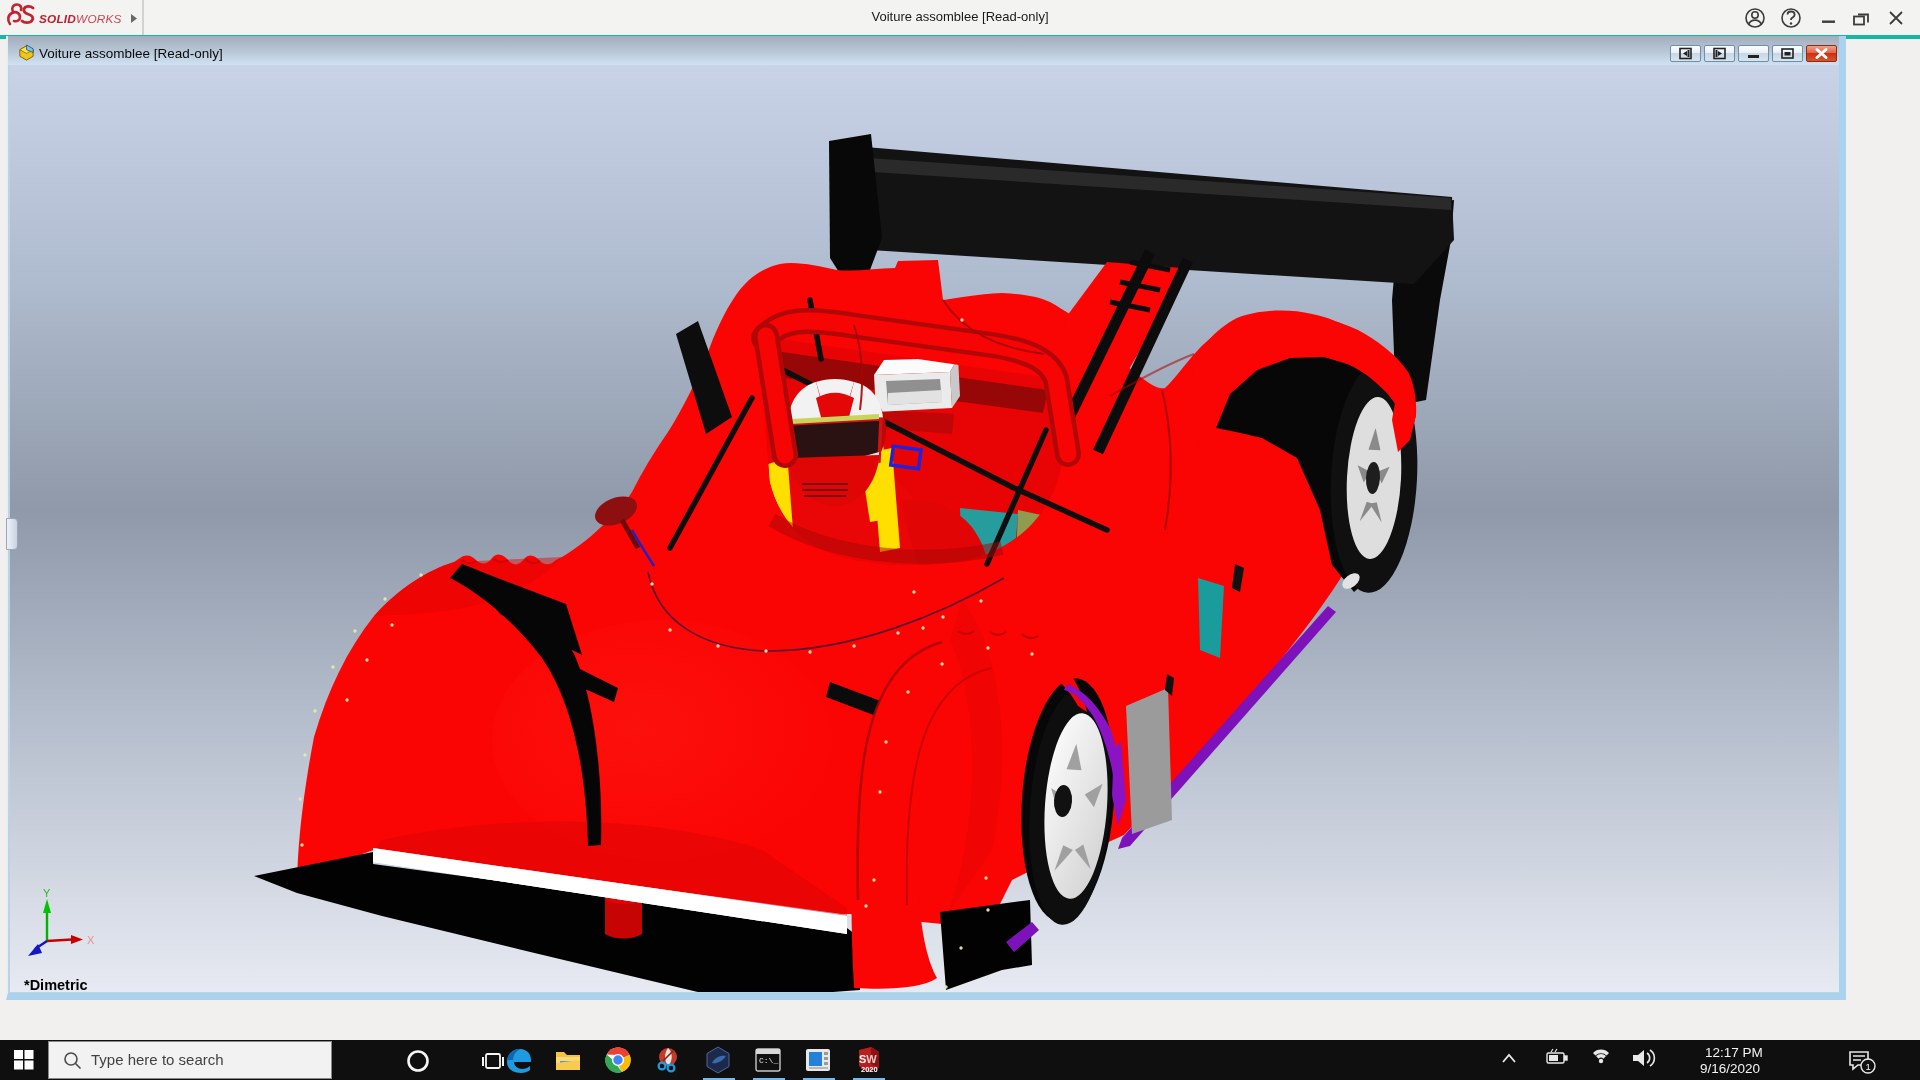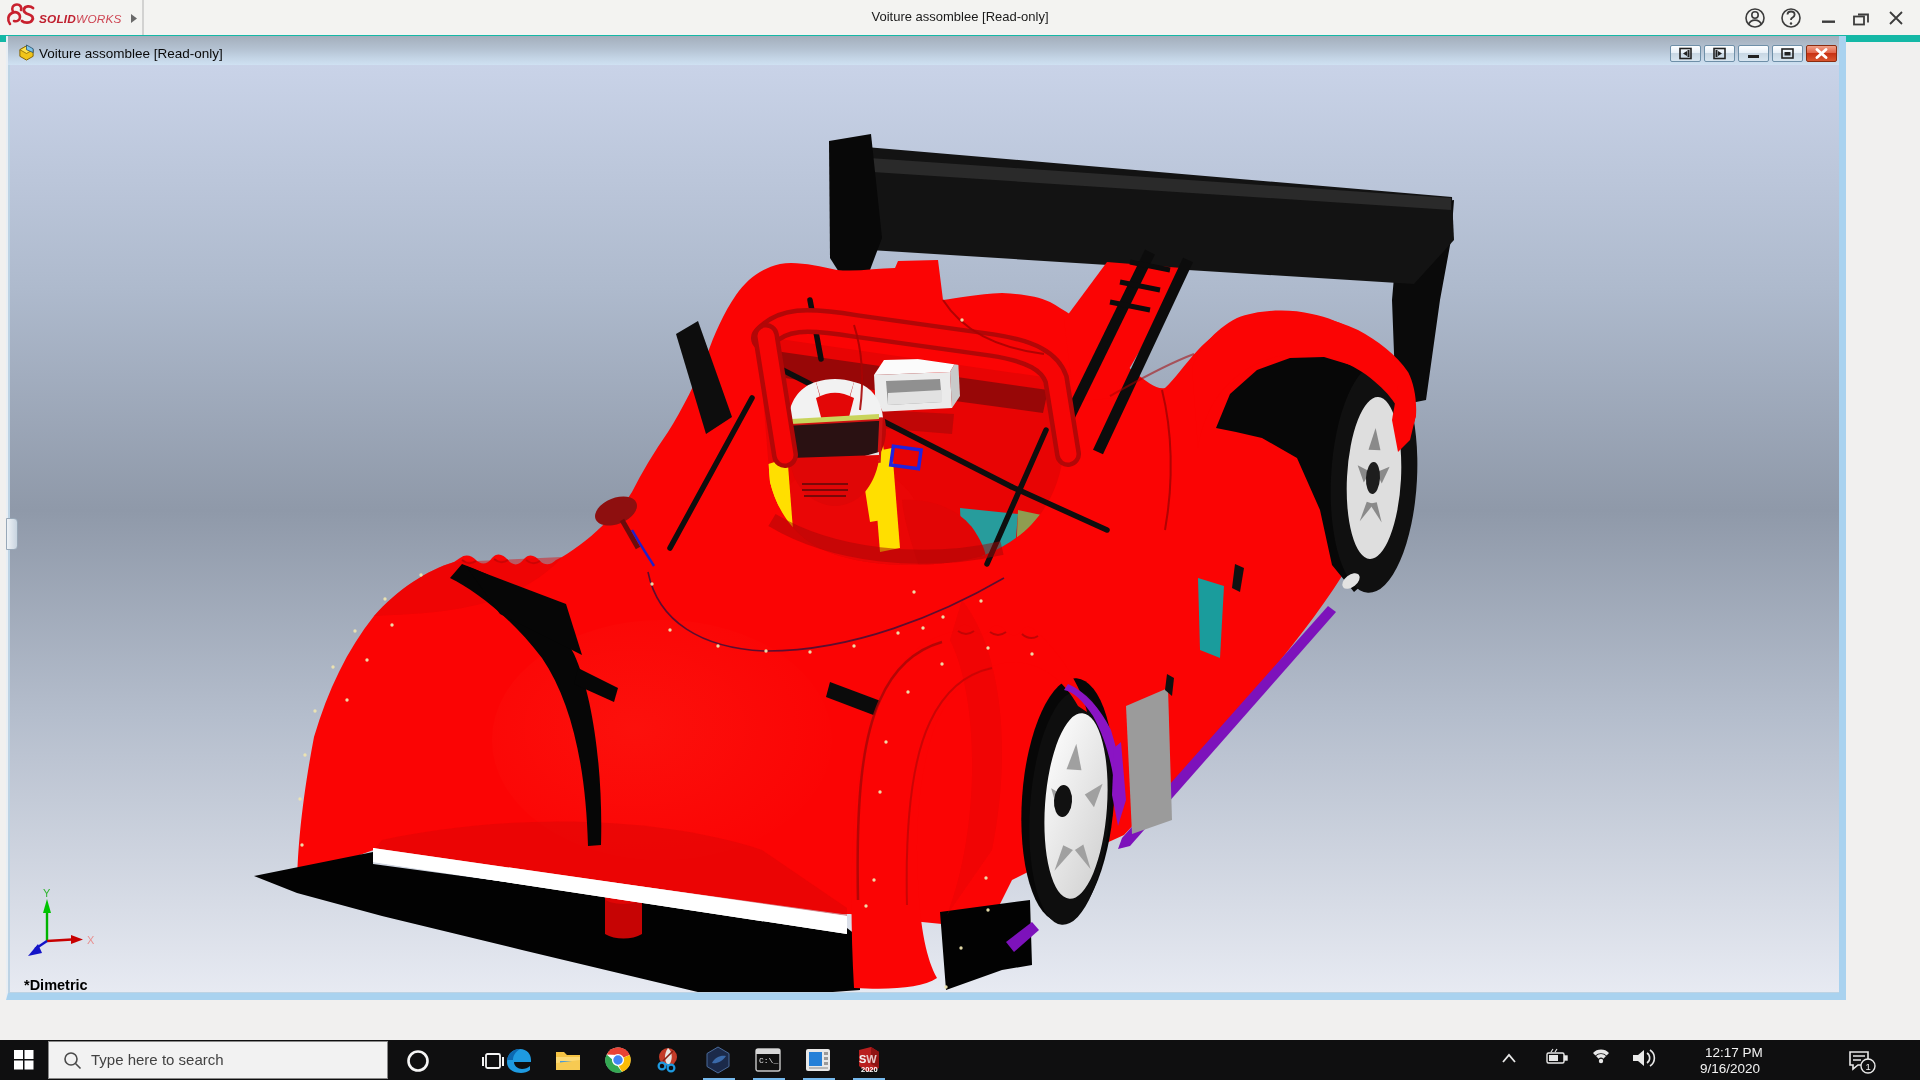--- a/index.html
+++ b/index.html
@@ -1,18 +1,18 @@
 <!DOCTYPE html>
 <html><head>
 <meta charset="utf-8">
 <style>
   html,body{margin:0;padding:0;width:1920px;height:1080px;overflow:hidden;
     font-family:"Liberation Sans",sans-serif;background:#f1f0ef;}
   #topbar{position:absolute;left:0;top:0;width:1920px;height:35px;background:#f3f3f1;
-    border-bottom:7px solid #14b8a6;}
+    border-bottom:4px solid #14b8a6;}
   .swlogo{position:absolute;left:0;top:0;}
   #toptitle{position:absolute;left:0;top:0;width:100%;text-align:center;line-height:34px;
     font-size:13px;color:#1a1a1a;}
   #topicons{position:absolute;right:0;top:0;height:35px;}
   
   #docwin{position:absolute;left:6px;top:36px;width:1840px;height:964px;
     background:#bdd3e4;border-left:2px solid #e8eef4;border-right:7px solid #a9d2ef;
     border-bottom:7px solid #a9d2ef;box-sizing:border-box;}
   #titlebar{position:absolute;left:0;top:0;width:100%;height:29px;
     background:linear-gradient(180deg,#a3aebb 0%,#b4c2d2 45%,#c3d4e5 75%,#cfe1f2 100%);
@@ -20,21 +20,21 @@
   #titlebar .ttext{position:absolute;left:31px;top:3px;line-height:29px;font-size:13.5px;color:#0a0a0a;}
   #viewport{position:absolute;left:2px;top:29px;width:1829px;height:927px;overflow:hidden;
     background:linear-gradient(180deg,#c9d3e8 0%,#aebacd 24%,#8f99a9 48%,#b4bdcc 70%,#e7eaf2 100%);}
   #viewport svg.car{position:absolute;left:-8px;top:-65px;width:1920px;height:1080px;}
   
   .wbtn{position:absolute;top:9px;width:31px;height:17px;border:1px solid #6e8fa8;border-radius:2px;
     background:linear-gradient(180deg,#fdfeff 0%,#e7f0f8 45%,#c8d7e4 50%,#d7e5f0 100%);box-sizing:border-box;}
   .wbtn.close{background:linear-gradient(180deg,#f0a088 0%,#e2654a 45%,#c83214 50%,#d8552f 100%);border-color:#8a2c10;}
   
   #taskbar{position:absolute;left:0;top:1040px;width:1920px;height:40px;background:#0f0f10;}
-  #search{position:absolute;left:48px;top:1px;width:340px;height:38px;background:#f2f2f2;
+  #search{position:absolute;left:48px;top:1px;width:284px;height:38px;background:#f2f2f2;
     border:1px solid #888;box-sizing:border-box;}
   #search .stext{position:absolute;left:42px;top:0;line-height:36px;font-size:15px;color:#424242;}
 </style>
 </head>
 <body>
 
 <div id="topbar">
   <svg class="swlogo" style="left:0;top:0" width="300" height="35" viewBox="0 0 300 35">
     <g fill="none" stroke="#c8202e" stroke-width="2.6" stroke-linecap="round">
       <path d="M10,24 C7,20 8,15 12,13 C16,11 20,13 20,17 C20,20 17,22 14,21"></path>

